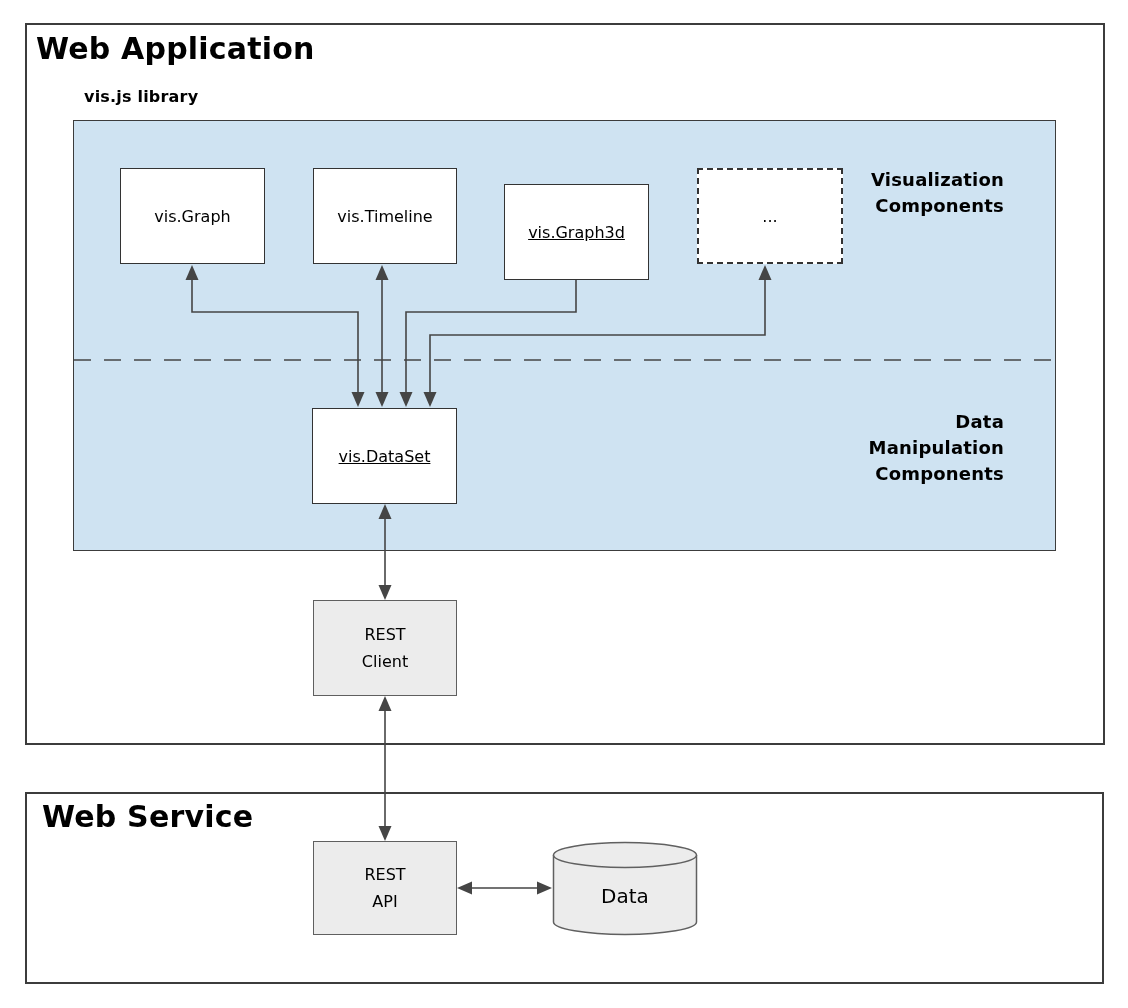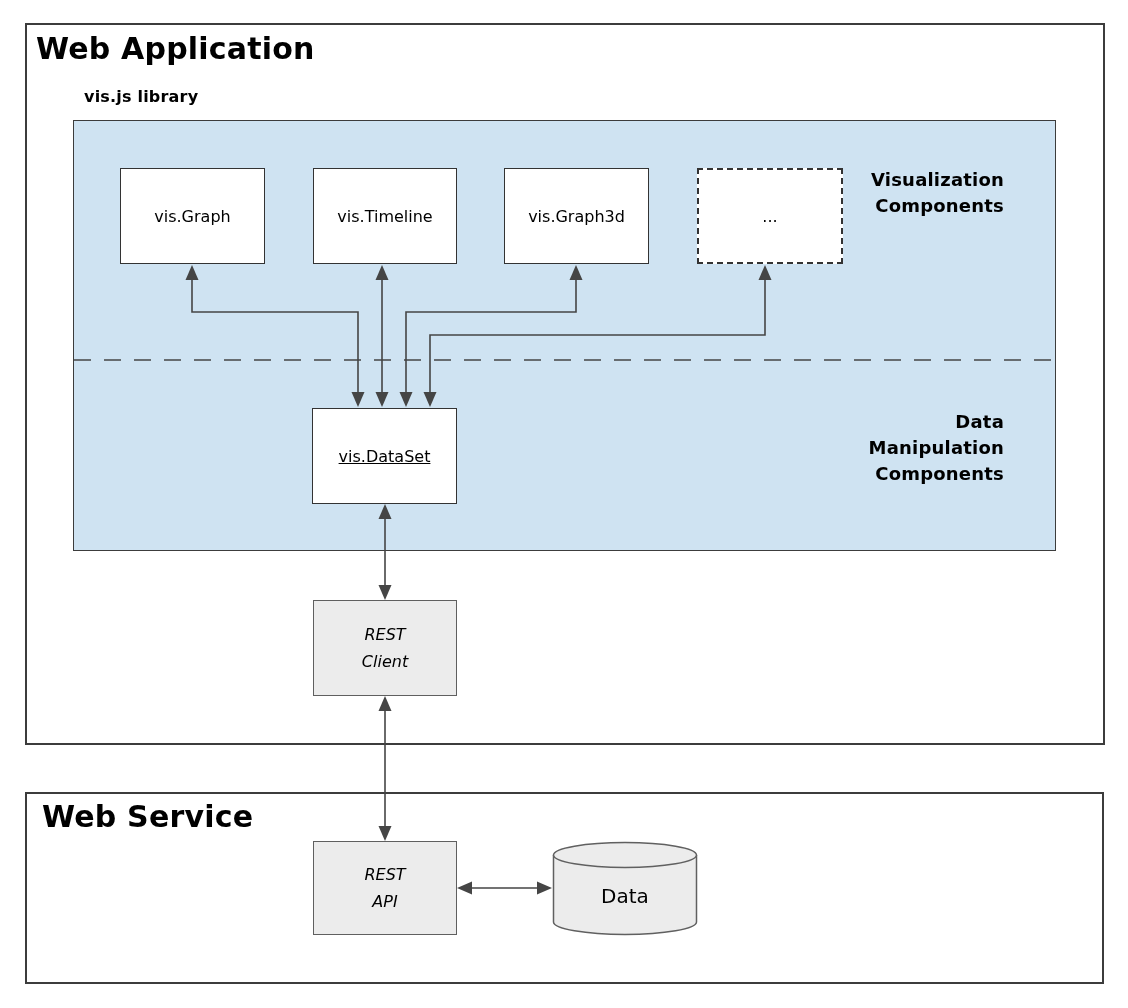--- a/index.html
+++ b/index.html
@@ -40,28 +40,27 @@
   .node {
     position:absolute; z-index:3; box-sizing:border-box;
     display:flex; align-items:center; justify-content:center;
     text-align:center; white-space:pre-line;
     font-size:16px; line-height:27px;
     background:var(--shape-fill-white,#ffffff);
     border:1.6px solid var(--shape-border,#333333);
   }
   #node-graph    { left:120px; top:168px; width:145px; height:96px; }
   #node-timeline { left:313px; top:168px; width:144px; height:96px; }
-  #node-graph3d  { left:504px; top:168px; width:145px; height:96px; }
+  #node-graph3d  { left:504px; top:184px; width:145px; height:96px;text-decoration:underline; }
   #node-more     { left:697px; top:168px; width:146px; height:96px;
                    border:2px dashed var(--shape-border,#333333); }
   #node-dataset  { left:312px; top:408px; width:145px; height:96px;text-decoration:underline; }
   .node.gray {
     background:var(--shape-fill-gray,#ececec);
     border-color:var(--gray-border,#5f5f5f);
-    font-style:italic;
   }
   #node-restclient { left:313px; top:600px; width:144px; height:96px; }
   #node-restapi    { left:313px; top:841px; width:144px; height:94px; }
 
   .side-label {
     position:absolute; z-index:4; right:124px;
     font-size:18px; font-weight:bold; text-align:right;
     line-height:26px; white-space:pre-line; letter-spacing:0.2px;
   }
   #viz-label { top:167px; }

